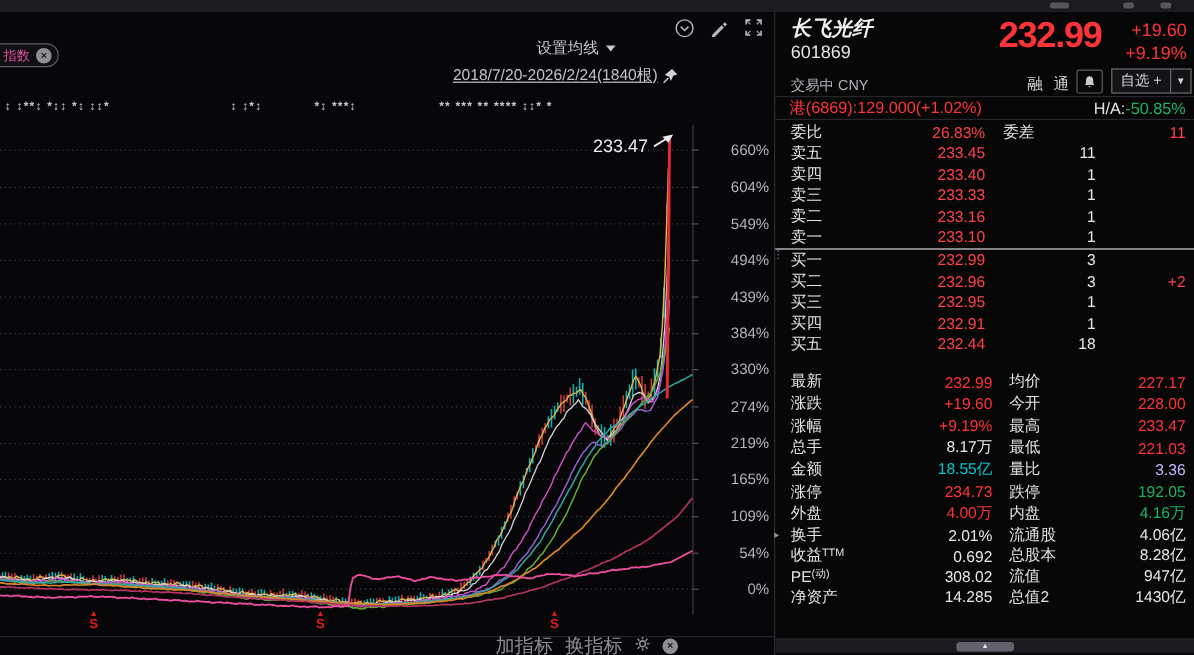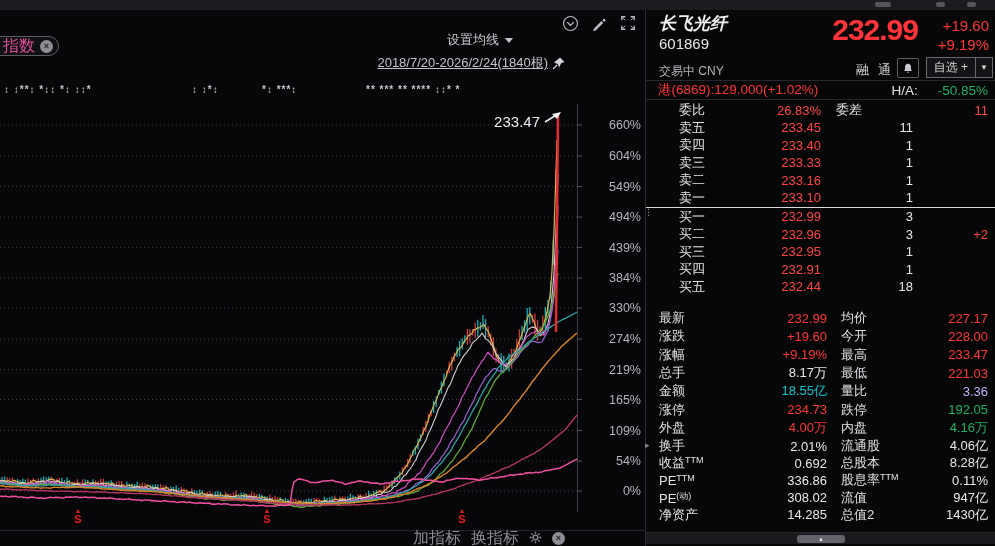--- a/index.html
+++ b/index.html
@@ -6,21 +6,21 @@
   .app{position:relative;width:995px;height:546px;background:#050507;overflow:hidden;
        font-family:"Liberation Sans","DejaVu Sans",sans-serif;-webkit-font-smoothing:antialiased;}
   
   .titlebar{position:absolute;left:0;top:0;width:995px;height:10px;background:#1b1b20;border-bottom:1px solid #000;}
   .tb-seg{position:absolute;top:2px;height:5px;border-radius:2px;background:#55555c;}
   
   .chart-pane{position:absolute;left:0;top:10px;width:645px;height:536px;background:#070709;}
   .chart-svg{position:absolute;left:0;top:0;width:645px;height:520px;display:block;}
   .tab-chip{position:absolute;left:-34px;top:26px;height:18px;border:1px solid #5c5c64;border-radius:10px;
             background:#101013;display:flex;align-items:center;gap:5px;padding:0 5px 0 36px;z-index:5;}
-  .chip-label{color:#e0519a;font-size:16px;}
+  .chip-label{color:#e0519a;font-size:11px;}
   .circle-x{display:inline-flex;width:13px;height:13px;border-radius:50%;background:#8e8e96;color:#1a1a1e;
             font-size:9px;line-height:13px;align-items:center;justify-content:center;font-weight:bold;}
   .chart-icons{position:absolute;top:4px;right:8px;display:flex;gap:11px;z-index:5;}
   .chart-icons span{display:inline-flex;width:18px;height:18px;align-items:center;justify-content:center;cursor:pointer;}
   .ma-settings{position:absolute;top:21px;right:132px;display:flex;align-items:center;gap:6px;color:#c9c9cf;font-size:13px;z-index:5;}
   .chev-down{width:0;height:0;border-left:4px solid transparent;border-right:4px solid transparent;border-top:5px solid #c9c9cf;}
   .date-range{position:absolute;top:44px;right:80px;display:flex;align-items:center;gap:4px;z-index:5;}
   .date-range .dr-text{color:#c3c3c9;font-size:13px;text-decoration:underline;}
   .marker-row{position:absolute;left:0;top:74px;width:645px;height:14px;z-index:4;}
   .marker-group{position:absolute;top:0;color:#c9c9cf;font-size:10px;font-weight:bold;letter-spacing:1px;white-space:pre;}
@@ -36,30 +36,30 @@
   .q-chg{position:absolute;right:6px;top:6px;text-align:right;color:#ff3338;font-size:15px;line-height:19px;}
   .q-status{position:absolute;left:13px;top:53px;font-size:12px;color:#b4b4bb;}
   .q-badges{position:absolute;left:210px;top:51px;display:flex;gap:9px;color:#d6d6da;font-size:13px;}
   .q-bell{position:absolute;left:251px;top:48px;width:20px;height:18px;border:1px solid #5d5d65;border-radius:2px;
           display:flex;align-items:center;justify-content:center;}
   .q-watch{position:absolute;right:2px;top:47px;height:19px;border:1px solid #6a6a72;display:flex;align-items:center;background:#141417;}
   .q-watch .qw-label{padding:0 7px;font-size:12px;color:#d5d5d9;}
   .q-watch .qw-sep{width:1px;height:19px;background:#6a6a72;}
   .q-watch .qw-arrow{padding:0 4px;font-size:8px;color:#d5d5d9;}
   .hk-row{position:absolute;left:0;top:70px;width:350px;height:20px;border-top:1px solid #26262c;border-bottom:1px solid #26262c;
-          display:flex;align-items:center;padding:0 8px 0 12px;box-sizing:border-box;font-size:13.5px;gap:20px;}
+          display:flex;align-items:center;padding:0 8px 0 12px;box-sizing:border-box;font-size:13.5px;}
   .hk-text{color:#ff3338;}
   .hk-spacer{flex:1;}
   .hk-ha{color:#e2e2e6;}
   .hk-ha-val{color:#1db364;}
   .order-book{position:absolute;left:0;top:91px;width:350px;}
   .ob-row{display:grid;grid-template-columns:56px 106px 92px 1fr;height:17.6px;align-items:center;
           padding:0 8px 0 13px;font-size:13px;}
   .ob-row.sell-last{border-bottom:1px solid #d9d9de;}
-  .ob-label{color:#e3e3e7;margin-left:20px;}
+  .ob-label{color:#e3e3e7;}
   .ob-price{text-align:right;color:#ff4247;}
   .ob-vol{text-align:right;color:#e8e8ec;}
   .ob-extra{text-align:right;color:#ff4247;}
   .ob-head-right{grid-column:3 / 5;display:flex;align-items:center;}
   .ob-head-right .ob-l2{color:#e3e3e7;margin-left:15px;}
   .ob-head-right .ob-v2{flex:1;text-align:right;color:#ff4247;}
   .stats{position:absolute;left:0;width:350px;}
   .st-row{display:grid;grid-template-columns:64px 104px 92px 1fr;height:18.3px;align-items:center;
           padding:0 8px 0 13px;font-size:13px;}
   .stats2 .st-row{height:17.2px;}
@@ -585,26 +585,20 @@
           <span class="st-l st-l2">流通股</span>
           <span class="st-v" style="color: rgb(232, 232, 236);">4.06亿</span>
         </div>
         <div class="st-row">
           <span class="st-l">收益<span class="sup">TTM</span></span>
           <span class="st-v" style="color: rgb(232, 232, 236);">0.692</span>
           <span class="st-l st-l2">总股本</span>
           <span class="st-v" style="color: rgb(232, 232, 236);">8.28亿</span>
         </div>
         <div class="st-row">
-          <span class="st-l">PE<span class="sup">TTM</span></span>
-          <span class="st-v" style="color: rgb(232, 232, 236);">336.86</span>
-          <span class="st-l st-l2">股息率<span class="sup">TTM</span></span>
-          <span class="st-v" style="color: rgb(232, 232, 236);">0.11%</span>
-        </div>
-        <div class="st-row">
           <span class="st-l">PE<span class="sup">(动)</span></span>
           <span class="st-v" style="color: rgb(232, 232, 236);">308.02</span>
           <span class="st-l st-l2">流值</span>
           <span class="st-v" style="color: rgb(232, 232, 236);">947亿</span>
         </div>
         <div class="st-row">
           <span class="st-l">净资产</span>
           <span class="st-v" style="color: rgb(232, 232, 236);">14.285</span>
           <span class="st-l st-l2">总值2</span>
           <span class="st-v" style="color: rgb(232, 232, 236);">1430亿</span>

